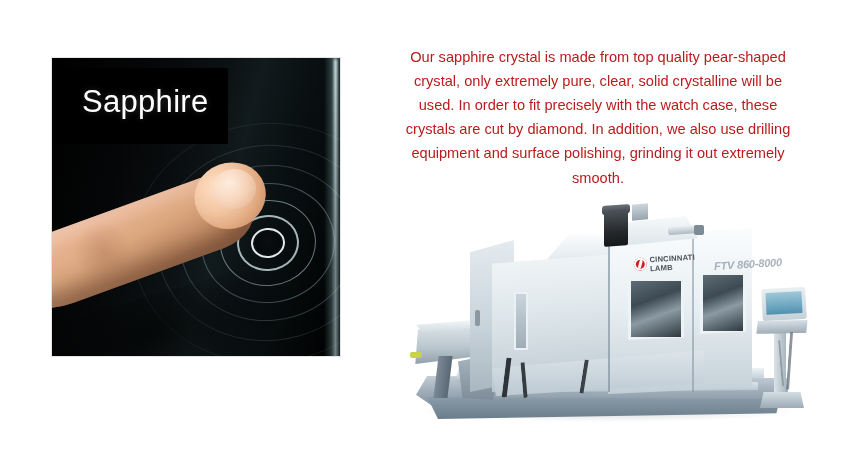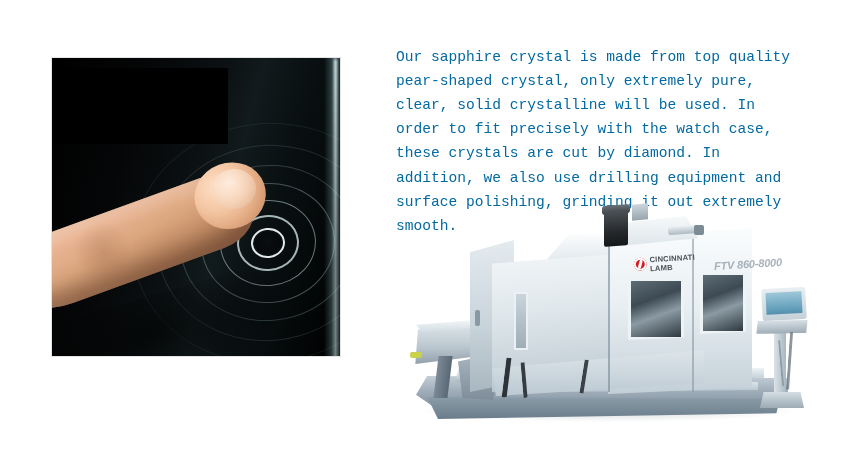--- a/index.html
+++ b/index.html
@@ -179,26 +179,25 @@
     white-space: nowrap;
     text-shadow: 0 0 6px rgba(255,255,255,0.18);
   }
 
   
   .description {
     position: absolute;
     left: 396px;
     top: 30px;
     width: 404px;
-    color: #0369a1;
+    color: #b91c1c;
     font-size: 14.6px;
     line-height: 24.2px;
     font-weight: 400;
-    text-align: left;
-    font-family: Liberation Mono, monospace;
+    text-align: center;
   }
 
   
   .machine-figure {
     position: absolute;
     left: 396px;
     top: 192px;
     width: 424px;
     height: 252px;
     overflow: hidden;
@@ -486,20 +485,21 @@
       <div class="finger-body"></div>
       <div class="knuckle-shade"></div>
       <div class="finger-tip"></div>
       <div class="finger-nail"></div>
     </div>
 
     <div class="glass-edge"></div>
     <div class="glass-edge-hi"></div>
 
     <div class="sapphire-plate"></div>
+    <div class="sapphire-label">Sapphire</div>
   </div>
 
   <p class="description">Our sapphire crystal is made from top quality pear-shaped crystal, only extremely pure, clear, solid crystalline will be used. In order to fit precisely with the watch case, these crystals are cut by diamond. In addition, we also use drilling equipment and surface polishing, grinding it out extremely smooth.</p>
 
   <div class="machine-figure">
 
     <div class="m ground-shadow"></div>
 
     <div class="m bed-main"></div>
     <div class="m bed-front"></div>

